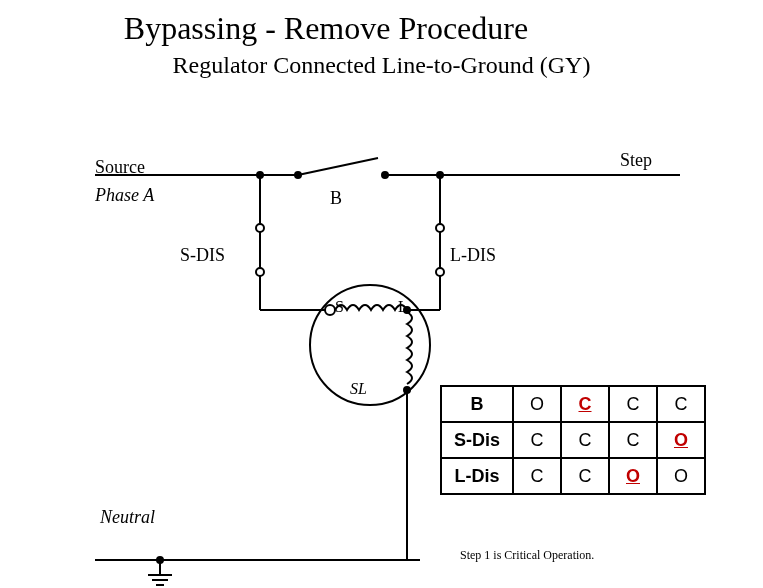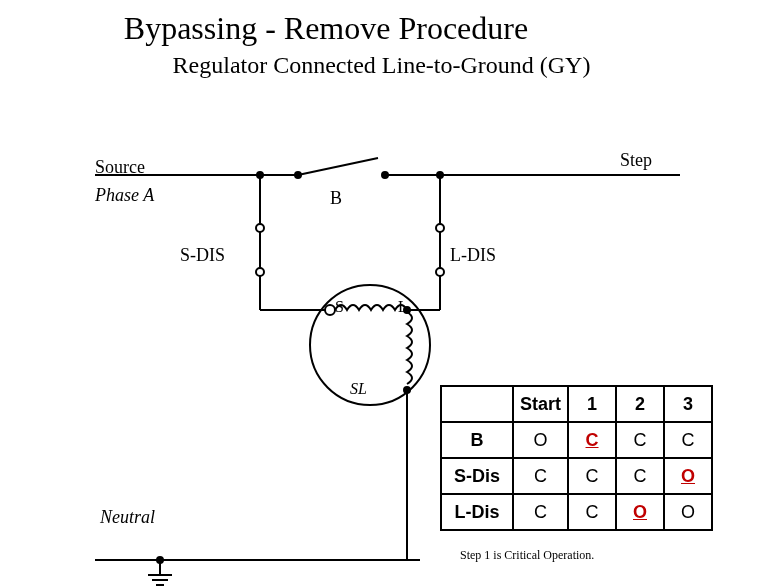--- a/index.html
+++ b/index.html
@@ -147,27 +147,20 @@
     <line x1="160" y1="560" x2="160" y2="575"></line>
     <line x1="148" y1="575" x2="172" y2="575"></line>
     <line x1="152" y1="580" x2="168" y2="580"></line>
     <line x1="156" y1="585" x2="164" y2="585"></line>
     <circle cx="160" cy="560" r="3" fill="#000"></circle>
   </g>
 </svg>
 
 <table class="proc">
   <tbody>
-      <tr>
-    <td class="corner"></td>
-    <th>Start</th>
-    <th>1</th>
-    <th>2</th>
-    <th>3</th>
-  </tr>
   <tr>
     <td class="rowhdr">B</td>
     <td>O</td>
     <td><span class="crit">C</span></td>
     <td>C</td>
     <td>C</td>
   </tr>
   <tr>
     <td class="rowhdr">S-Dis</td>
     <td>C</td>

